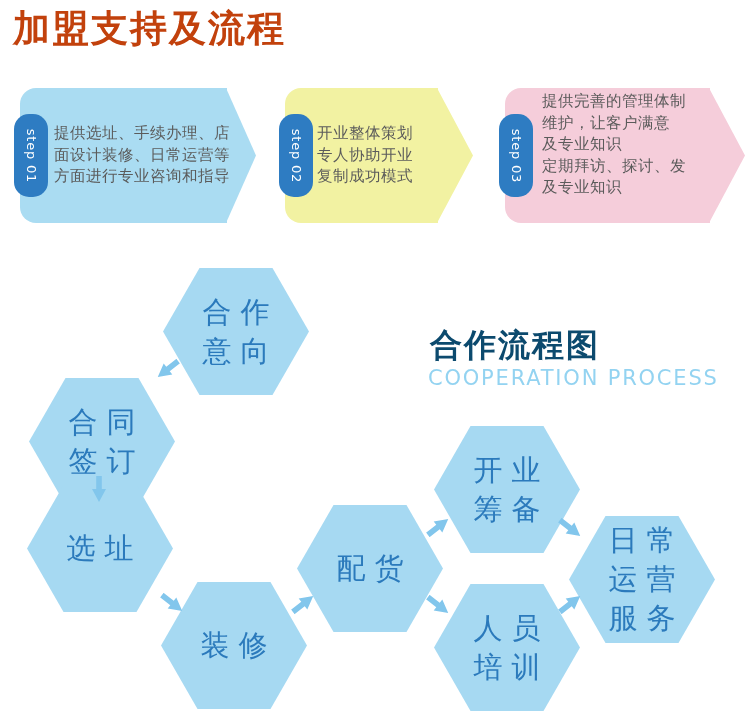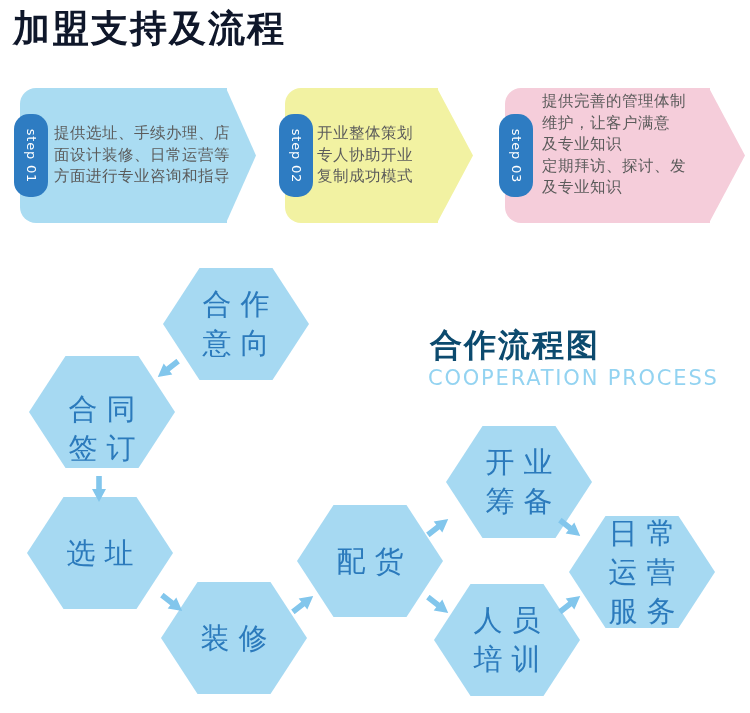--- a/index.html
+++ b/index.html
@@ -1,40 +1,40 @@
 <!DOCTYPE html>
 <html><head>
 <meta charset="utf-8">
 <style>
 *{margin:0;padding:0;box-sizing:border-box;}
 html,body{width:750px;height:713px;}
 body{background:#ffffff;font-family:"DejaVu Sans","Liberation Sans",sans-serif;overflow:hidden;}
 #stage{position:relative;width:750px;height:713px;background:#fff;}
-.main-title{position:absolute;left:13px;top:4px;font-size:37px;font-weight:700;letter-spacing:2px;color:#0f172a;}
+.main-title{position:absolute;left:13px;top:4px;font-size:37px;font-weight:700;letter-spacing:2px;color:#c2410c;}
 .ribbon{position:absolute;top:88px;height:135px;}
 .rb-body{position:absolute;left:0;top:0;height:135px;border-radius:16px 0 0 16px;}
 .rb-tip{position:absolute;top:0;height:135px;clip-path:polygon(0 0,100% 50%,0 100%);}
 .rb-badge{position:absolute;left:-6px;top:26px;width:34px;height:83px;border-radius:15px;background:#2e7cc2;}
 .rb-badge span{position:absolute;left:50%;top:50%;transform:translate(-50%,-50%) rotate(90deg);white-space:nowrap;color:#fff;font-size:13px;letter-spacing:0.8px;}
 .rb-text{position:absolute;color:#5b5b5b;font-size:15.5px;line-height:21.5px;letter-spacing:0.5px;white-space:nowrap;}
 .r1{left:20px;}
 .r1 .rb-body{width:207px;background:#aadcf2;}
 .r1 .rb-tip{left:206px;width:30px;background:#aadcf2;}
 .r1 .rb-text{left:34px;top:35px;}
 .r2{left:285px;}
 .r2 .rb-body{width:153px;background:#f2f2a2;}
 .r2 .rb-tip{left:152px;width:36px;background:#f2f2a2;}
 .r2 .rb-text{left:32px;top:35px;}
 .r3{left:505px;}
 .r3 .rb-body{width:205px;background:#f5cdda;}
 .r3 .rb-tip{left:204px;width:36px;background:#f5cdda;}
 .r3 .rb-text{left:37px;top:3px;}
 .flow-title-cn{position:absolute;left:430px;top:324px;font-size:32px;font-weight:700;letter-spacing:2px;color:#0c4a6e;white-space:nowrap;}
 .flow-title-en{position:absolute;left:428px;top:366px;font-size:21px;letter-spacing:1.8px;color:#93d3f1;white-space:nowrap;}
-.hex{position:absolute;width:146px;height:112px;background:#a6d9f2;clip-path:polygon(25% 0,75% 0,100% 50%,75% 100%,25% 100%,0 50%);display:flex;flex-direction:column;align-items:center;justify-content:center;}
+.hex{position:absolute;width:146px;height:127px;background:#a6d9f2;clip-path:polygon(25% 0,75% 0,100% 50%,75% 100%,25% 100%,0 50%);display:flex;flex-direction:column;align-items:center;justify-content:center;}
 .hex div{height:39px;line-height:39px;font-size:29px;color:#2b7abc;letter-spacing:9px;margin-right:-9px;text-align:center;}
 .arrow{position:absolute;width:26px;height:16px;}
 </style>
 </head>
 <body>
 
 <div id="stage">
   <div class="main-title">加盟支持及流程</div>
 
   <div class="ribbon r1">
@@ -78,34 +78,34 @@
     </div>
   </div>
 
   <div class="flow-title-cn">合作流程图</div>
   <div class="flow-title-en">COOPERATION PROCESS</div>
 
   <div class="hex" style="left:163px;top:268px;">
     <div>合作</div>
     <div>意向</div>
   </div>
-  <div class="hex" style="left:29px;top:356px;justify-content:flex-end;">
+  <div class="hex" style="left:29px;top:378px;">
     <div>合同</div>
     <div>签订</div>
   </div>
-  <div class="hex" style="left:27px;top:497px;">
+  <div class="hex" style="left:27px;top:485px;">
     <div>选址</div>
   </div>
   <div class="hex" style="left:161px;top:582px;">
     <div>装修</div>
   </div>
   <div class="hex" style="left:297px;top:505px;">
     <div>配货</div>
   </div>
-  <div class="hex" style="left:446px;top:426px;">
+  <div class="hex" style="left:434px;top:426px;">
     <div>开业</div>
     <div>筹备</div>
   </div>
   <div class="hex" style="left:434px;top:584px;">
     <div>人员</div>
     <div>培训</div>
   </div>
   <div class="hex" style="left:569px;top:516px;">
     <div>日常</div>
     <div>运营</div>

